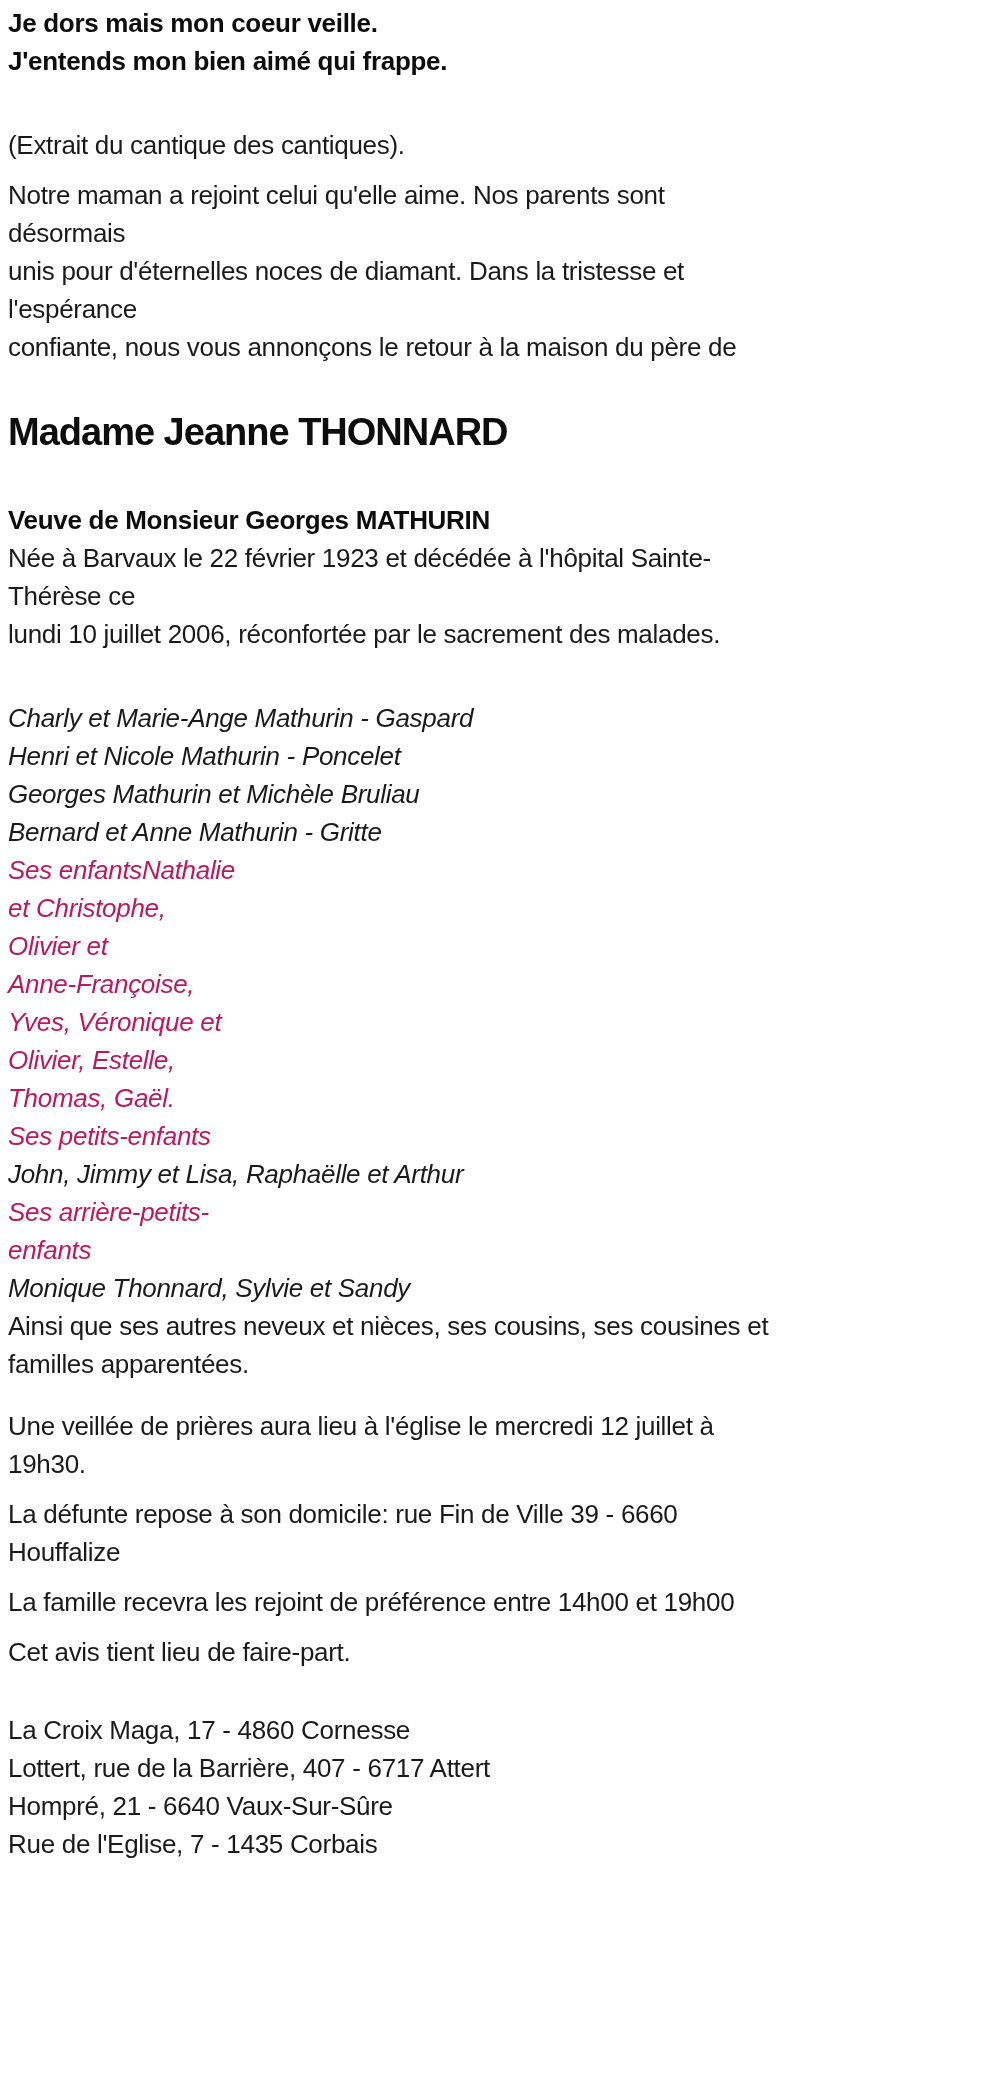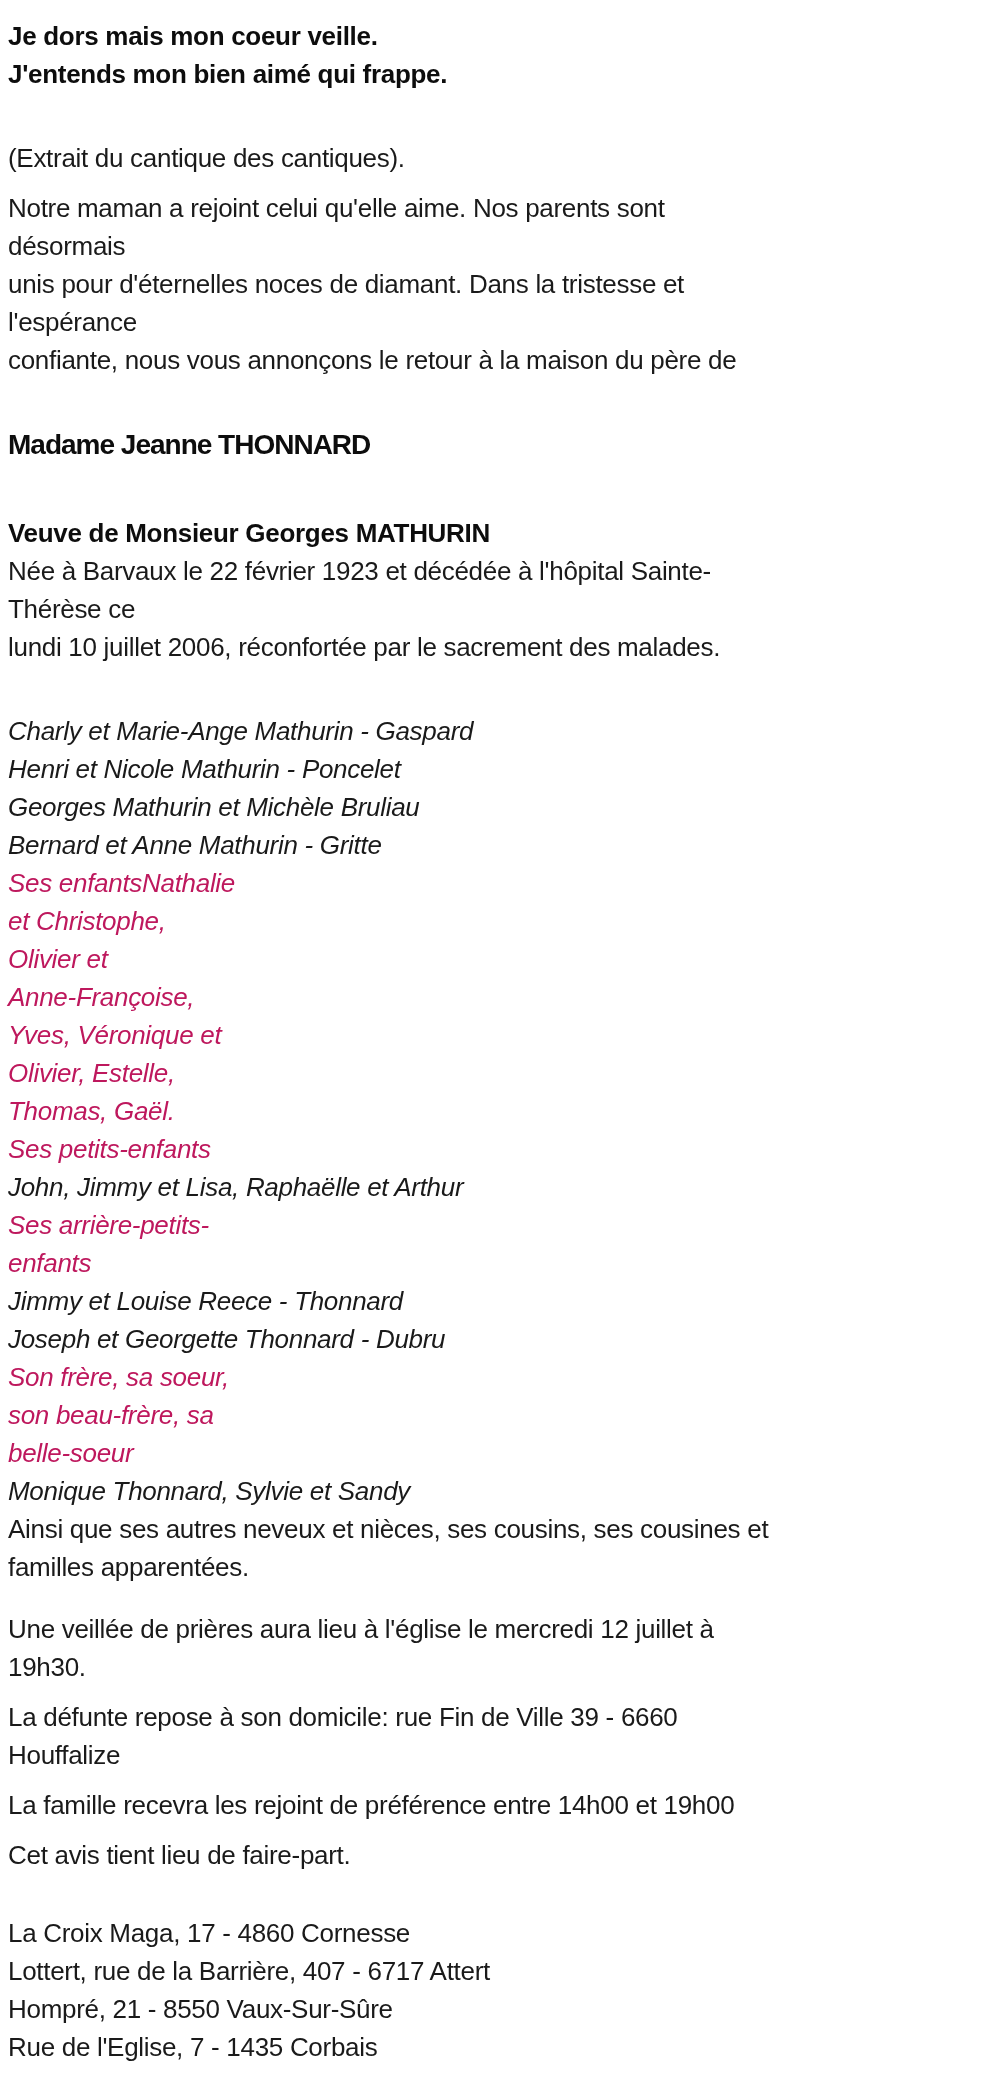--- a/index.html
+++ b/index.html
@@ -4,40 +4,40 @@
 <style>
   html, body {
     margin: 0;
     padding: 0;
     background: #ffffff;
   }
   .page {
     width: 792px;
     min-height: 2098px;
     box-sizing: border-box;
-    padding: 17px 10px 24px 8px;
+    padding: 4px 10px 24px 8px;
     font-family: "Liberation Sans", "DejaVu Sans", sans-serif;
     font-size: 26px;
     line-height: 38px;
     letter-spacing: -0.3px;
     color: #1a1a1a;
     overflow: hidden;
   }
   p {
     margin: 0;
     white-space: pre-line; 
   }
   .bold {
     font-weight: bold;
     color: #0d0d0d;
   }
   .verse-source { margin-top: 46px; }
   .intro { margin-top: 12px; }
   h1.deceased-name {
-    font-size: 28px;
+    font-size: 38px;
     line-height: 46px;
     font-weight: bold;
     color: #0d0d0d;
     margin: 43px 0 0 0;
     letter-spacing: -1px;
     white-space: pre-line;
   }
   .widow { margin-top: 46px; }
   .birth-death { margin-top: 0; }
   .family-section { margin-top: 46px; }
@@ -92,44 +92,37 @@
     <div class="family-group">
       <p class="relation">Ses petits-enfants</p>
     </div>
 
     <div class="family-group">
       <p class="members">John, Jimmy et Lisa, Raphaëlle et Arthur</p>
       <p class="relation">Ses arrière-petits-
 enfants</p>
     </div>
 
-    <div class="family-group">
-      <p class="members">Jimmy et Louise Reece - Thonnard
-Joseph et Georgette Thonnard - Dubru</p>
-      <p class="relation">Son frère, sa soeur,
-son beau-frère, sa
-belle-soeur</p>
-    </div>
 
     <div class="family-group">
       <p class="members">Monique Thonnard, Sylvie et Sandy</p>
     </div>
 
     <p class="closing">Ainsi que ses autres neveux et nièces, ses cousins, ses cousines et
 familles apparentées.</p>
 
   </section>
 
   <section class="ceremony-section">
     <p>Une veillée de prières aura lieu à l'église le mercredi 12 juillet à 19h30.</p>
     <p>La défunte repose à son domicile: rue Fin de Ville 39 - 6660 Houffalize</p>
     <p>La famille recevra les rejoint de préférence entre 14h00 et 19h00</p>
     <p>Cet avis tient lieu de faire-part.</p>
   </section>
 
   <section class="addresses-section">
     <p>La Croix Maga, 17 - 4860 Cornesse
 Lottert, rue de la Barrière, 407 - 6717 Attert
-Hompré, 21 - 8550 Vaux-Sur-Sûre
+Hompré, 21 - 6640 Vaux-Sur-Sûre
 Rue de l'Eglise, 7 - 1435 Corbais</p>
   </section>
 
 </main>
 
 </body></html>

